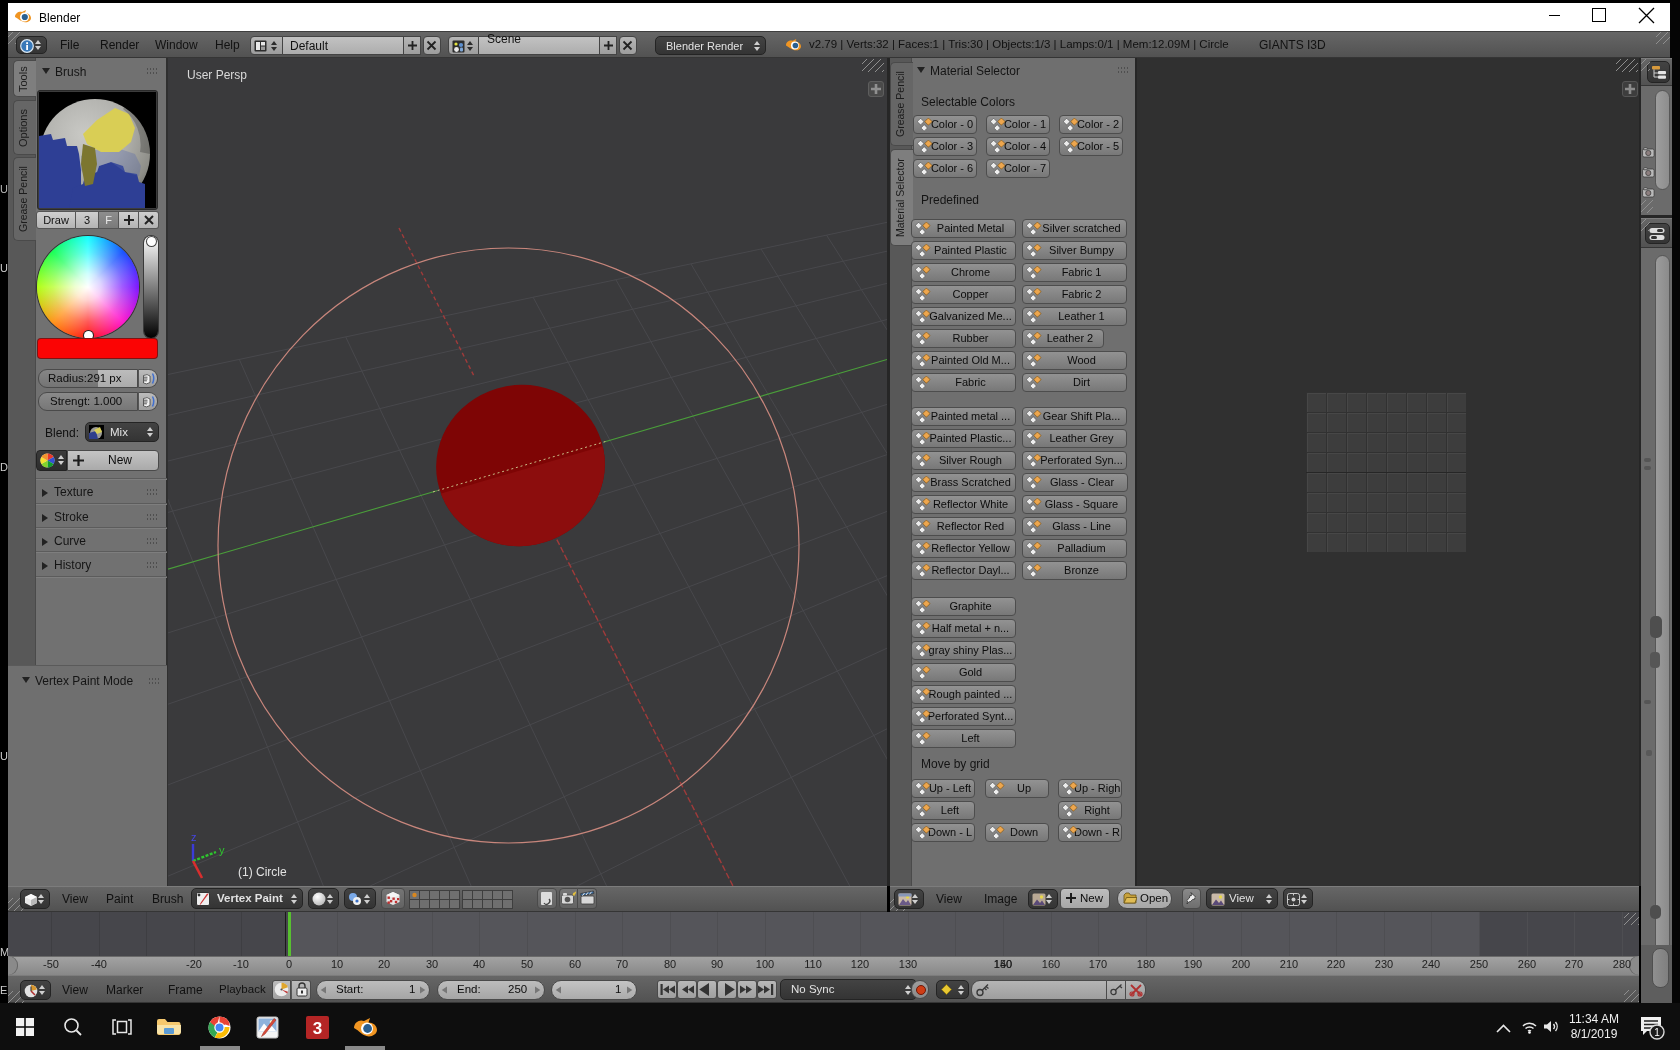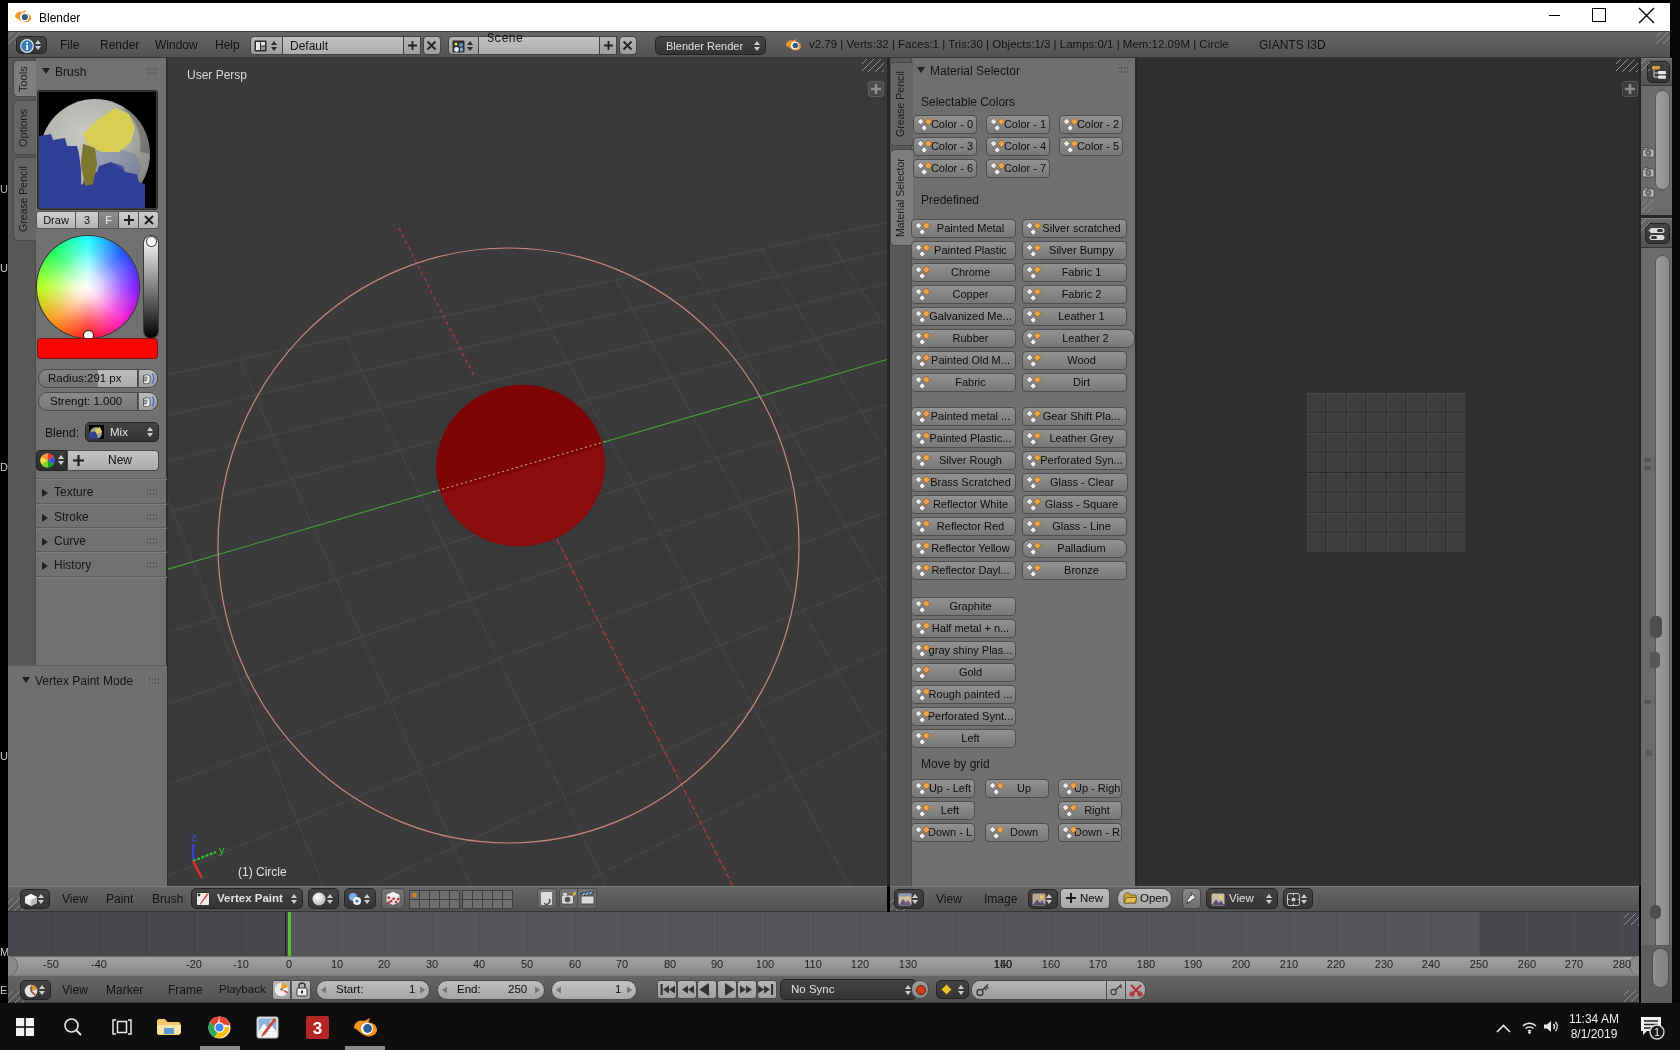--- a/index.html
+++ b/index.html
@@ -87,21 +87,21 @@
  <svg class="a" style="left:3px;top:2.5px;" width="13" height="13">
       <rect x="0.5" y="0.5" width="12" height="12" rx="1" fill="#2d2d2d"></rect>
       <circle cx="4" cy="4" r="1.6" fill="#e3e33f"></circle>
       <circle cx="9" cy="5" r="2.1" fill="#5b8fd0"></circle>
       <circle cx="4.5" cy="9.5" r="2.4" fill="#e9e9e9"></circle>
       <rect x="8" y="7.5" width="3" height="4" rx="1" fill="#7ea7d8"></rect>
     </svg>
  <div class="updn updnD"></div>
 </div>
 <div class="a" style="left:479px;top:36px;width:121px;height:19px;background:linear-gradient(#c2c2c2,#adadad);border:1px solid #444;border-left:none;"></div>
-<div class="a t" style="left:487px;top:32px;font-size:12px;font-family:Liberation Mono, monospace;">Scene</div>
+<div class="a t" style="left:487px;top:32px;font-size:12px;">Scene</div>
 <div class="a lb" style="left:600px;top:36px;width:17px;height:19px;border-radius:0;border-left:none;"></div>
 <svg class="a" style="left:603px;top:40px;" width="11" height="11">
     <path d="M5.5 1 V10 M1 5.5 H10" stroke="#222" stroke-width="1.8"></path>
   </svg>
 <div class="a lb" style="left:619px;top:36px;width:18px;height:19px;border-radius:4px;"></div>
 <svg class="a" style="left:622px;top:40px;" width="11" height="11">
     <path d="M1.5 1.5 L9.5 9.5 M9.5 1.5 L1.5 9.5" stroke="#222" stroke-width="1.8"></path>
   </svg>
 
 <div class="a db" style="left:655px;top:36px;width:111px;height:19px;font-size:11px;">
@@ -452,21 +452,21 @@
     <span>Leather 1</span>
   </div>
 <div class="matb" style="left:911px;top:329px;width:105px;">
     <svg class="diam" width="16" height="14" viewBox="0 0 16 14">
       <rect x="1.2" y="1.2" width="4.8" height="4.8" rx="0.7" transform="rotate(45 3.6 3.6)" fill="#ebebeb" stroke="#5a5a5a" stroke-width="0.7"></rect>
       <rect x="8.8" y="1" width="5.2" height="5.2" rx="0.7" transform="rotate(45 11.4 3.6)" fill="#eda64e" stroke="#8a5a16" stroke-width="0.7"></rect>
       <rect x="4.9" y="7.6" width="4.6" height="4.6" rx="0.7" transform="rotate(45 7.2 9.9)" fill="#efefef" stroke="#5a5a5a" stroke-width="0.7"></rect>
     </svg>
     <span>Rubber</span>
   </div>
-<div class="matb" style="left:1022px;top:329px;width:113px;border-radius:8px;">
+<div class="matb" style="left:1022px;top:329px;width:82px;">
     <svg class="diam" width="16" height="14" viewBox="0 0 16 14">
       <rect x="1.2" y="1.2" width="4.8" height="4.8" rx="0.7" transform="rotate(45 3.6 3.6)" fill="#ebebeb" stroke="#5a5a5a" stroke-width="0.7"></rect>
       <rect x="8.8" y="1" width="5.2" height="5.2" rx="0.7" transform="rotate(45 11.4 3.6)" fill="#eda64e" stroke="#8a5a16" stroke-width="0.7"></rect>
       <rect x="4.9" y="7.6" width="4.6" height="4.6" rx="0.7" transform="rotate(45 7.2 9.9)" fill="#efefef" stroke="#5a5a5a" stroke-width="0.7"></rect>
     </svg>
     <span>Leather 2</span>
   </div>
 <div class="matb" style="left:911px;top:351px;width:105px;">
     <svg class="diam" width="16" height="14" viewBox="0 0 16 14">
       <rect x="1.2" y="1.2" width="4.8" height="4.8" rx="0.7" transform="rotate(45 3.6 3.6)" fill="#ebebeb" stroke="#5a5a5a" stroke-width="0.7"></rect>
@@ -596,21 +596,21 @@
     <span>Glass - Line</span>
   </div>
 <div class="matb" style="left:911px;top:539px;width:105px;">
     <svg class="diam" width="16" height="14" viewBox="0 0 16 14">
       <rect x="1.2" y="1.2" width="4.8" height="4.8" rx="0.7" transform="rotate(45 3.6 3.6)" fill="#ebebeb" stroke="#5a5a5a" stroke-width="0.7"></rect>
       <rect x="8.8" y="1" width="5.2" height="5.2" rx="0.7" transform="rotate(45 11.4 3.6)" fill="#eda64e" stroke="#8a5a16" stroke-width="0.7"></rect>
       <rect x="4.9" y="7.6" width="4.6" height="4.6" rx="0.7" transform="rotate(45 7.2 9.9)" fill="#efefef" stroke="#5a5a5a" stroke-width="0.7"></rect>
     </svg>
     <span>Reflector Yellow</span>
   </div>
-<div class="matb" style="left:1022px;top:539px;width:105px;border-radius:8px;">
+<div class="matb" style="left:1022px;top:539px;width:105px;">
     <svg class="diam" width="16" height="14" viewBox="0 0 16 14">
       <rect x="1.2" y="1.2" width="4.8" height="4.8" rx="0.7" transform="rotate(45 3.6 3.6)" fill="#ebebeb" stroke="#5a5a5a" stroke-width="0.7"></rect>
       <rect x="8.8" y="1" width="5.2" height="5.2" rx="0.7" transform="rotate(45 11.4 3.6)" fill="#eda64e" stroke="#8a5a16" stroke-width="0.7"></rect>
       <rect x="4.9" y="7.6" width="4.6" height="4.6" rx="0.7" transform="rotate(45 7.2 9.9)" fill="#efefef" stroke="#5a5a5a" stroke-width="0.7"></rect>
     </svg>
     <span>Palladium</span>
   </div>
 <div class="matb" style="left:911px;top:561px;width:105px;">
     <svg class="diam" width="16" height="14" viewBox="0 0 16 14">
       <rect x="1.2" y="1.2" width="4.8" height="4.8" rx="0.7" transform="rotate(45 3.6 3.6)" fill="#ebebeb" stroke="#5a5a5a" stroke-width="0.7"></rect>

